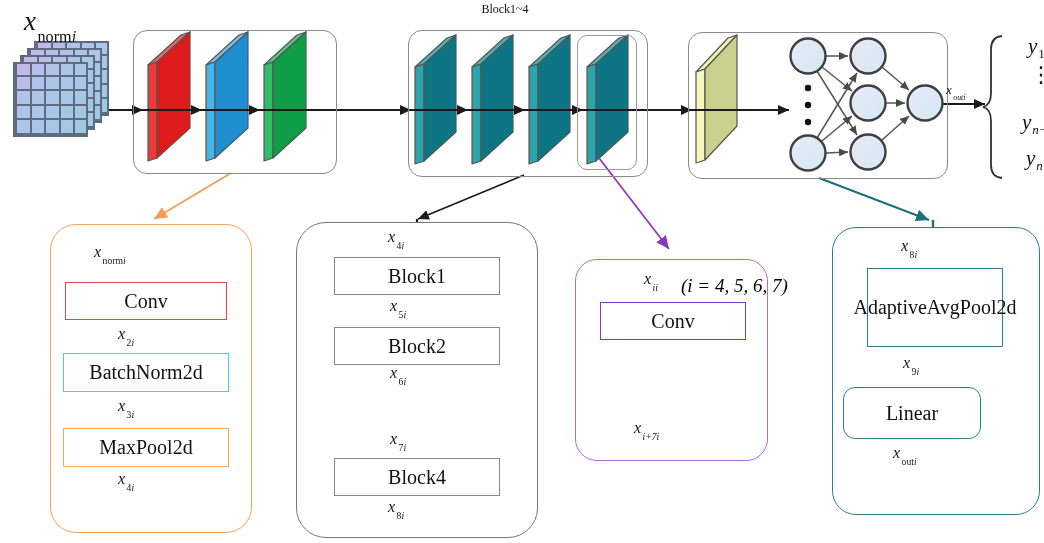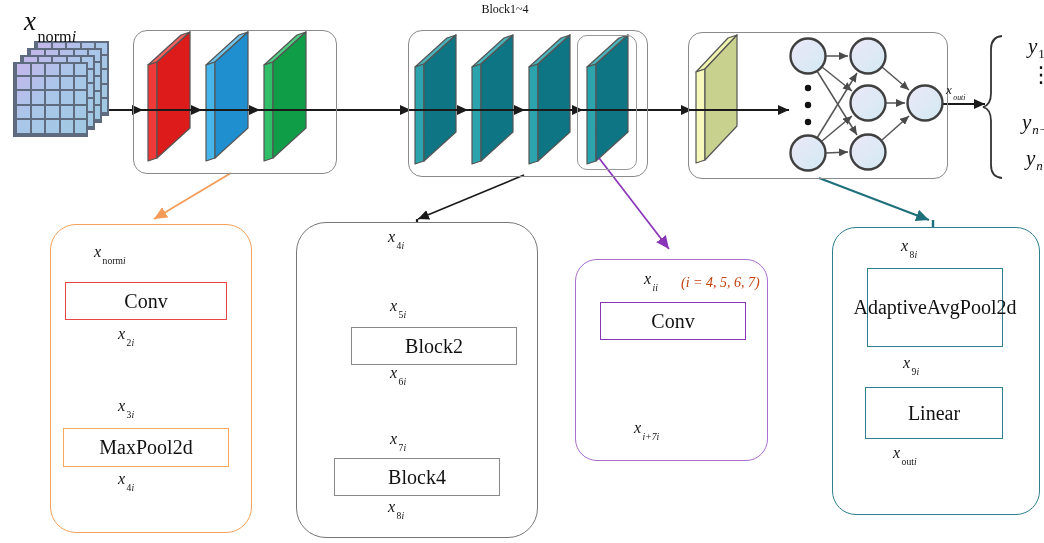--- a/index.html
+++ b/index.html
@@ -18,21 +18,21 @@
 
   
   .mlab{position:absolute;font-style:italic;color:#111;font-size:16px;white-space:nowrap;}
   .mb{font-style:italic;}
   .mss{display:inline-flex;align-items:flex-start;
        margin-left:1.5px;vertical-align:-0.45em;}
   .msup,.msub{font-size:60%;line-height:1.02;font-style:italic;}
   .rm{font-style:normal;}
   .msb{font-size:62%;vertical-align:-0.35em;margin-left:1px;}
   .cap{position:absolute;font-size:12px;color:#111;font-style:normal;}
-  .cond{position:absolute;font-size:14px;font-style:italic;color:#c2410c;white-space:nowrap;text-align:right;}
+  .cond{position:absolute;font-size:19px;font-style:italic;color:#000000;white-space:nowrap;text-align:right;}
 
   
   .tlayer{position:absolute;width:75px;height:75px;border:2px solid #5f6b7e;box-sizing:border-box;
     background-image:
       repeating-linear-gradient(0deg, #5f6b7e 0px, #5f6b7e 2px, transparent 2px, transparent 14.6px),
       repeating-linear-gradient(90deg, #5f6b7e 0px, #5f6b7e 2px, transparent 2px, transparent 14.6px),
       linear-gradient(135deg,#c5b6ea 0%,#aac6e9 45%,#9fc9e2 100%);}
   .dots3{position:absolute;font-size:22px;color:#111;font-style:normal;line-height:0.62;letter-spacing:0;}
 </style>
 </head>
@@ -230,20 +230,23 @@
   </div>
   <div class="node" style="left:65px;top:282px;width:160px;height:36px;border-color:#e84545;">
     <span>Conv</span>
   </div>
   <div class="mlab" style="left:118px;top:325px;">
     <span class="mb">x</span><span class="mss">
         <span class="msup rm">2</span>
         <span class="msub">i</span>
       </span>
   </div>
+  <div class="node" style="left:63px;top:353px;width:164px;height:37px;border-color:#50c8f0;">
+    <span>BatchNorm2d</span>
+  </div>
   <div class="mlab" style="left:118px;top:397px;">
     <span class="mb">x</span><span class="mss">
         <span class="msup rm">3</span>
         <span class="msub">i</span>
       </span>
   </div>
   <div class="node" style="left:63px;top:428px;width:164px;height:37px;border-color:#f5a85c;">
     <span>MaxPool2d</span>
   </div>
   <div class="mlab" style="left:118px;top:470px;">
@@ -253,27 +256,30 @@
       </span>
   </div>
 
   <div class="rbox callout" style="left:296px;top:222px;width:240px;height:314px;border:1.5px solid #777;border-radius:30px;"></div>
   <div class="mlab" style="left:388px;top:228px;">
     <span class="mb">x</span><span class="mss">
         <span class="msup rm">4</span>
         <span class="msub">i</span>
       </span>
   </div>
+  <div class="node" style="left:334px;top:257px;width:164px;height:36px;">
+    <span>Block1</span>
+  </div>
   <div class="mlab" style="left:390px;top:297px;">
     <span class="mb">x</span><span class="mss">
         <span class="msup rm">5</span>
         <span class="msub">i</span>
       </span>
   </div>
-  <div class="node" style="left:334px;top:327px;width:164px;height:36px;margin-left:17px;">
+  <div class="node" style="left:334px;top:327px;width:164px;height:36px;">
     <span>Block2</span>
   </div>
   <div class="mlab" style="left:390px;top:364px;">
     <span class="mb">x</span><span class="mss">
         <span class="msup rm">6</span>
         <span class="msub">i</span>
       </span>
   </div>
   <div class="mlab" style="left:390px;top:430px;">
     <span class="mb">x</span><span class="mss">
@@ -319,21 +325,21 @@
   <div class="node" style="left:867px;top:268px;width:134px;height:77px;border-color:#2e808e;flex-direction:row;">
     <span>Adaptive</span>
     <span>AvgPool2d</span>
   </div>
   <div class="mlab" style="left:903px;top:354px;">
     <span class="mb">x</span><span class="mss">
         <span class="msup rm">9</span>
         <span class="msub">i</span>
       </span>
   </div>
-  <div class="node" style="left:865px;top:387px;width:136px;height:50px;border-color:#2e808e;">
+  <div class="node" style="left:843px;top:387px;width:136px;height:50px;border-color:#2e808e;border-radius:12px;">
     <span>Linear</span>
   </div>
   <div class="mlab" style="left:893px;top:444px;">
     <span class="mb">x</span><span class="mss">
         <span class="msup rm">out</span>
         <span class="msub">i</span>
       </span>
   </div>
 
 </div>

